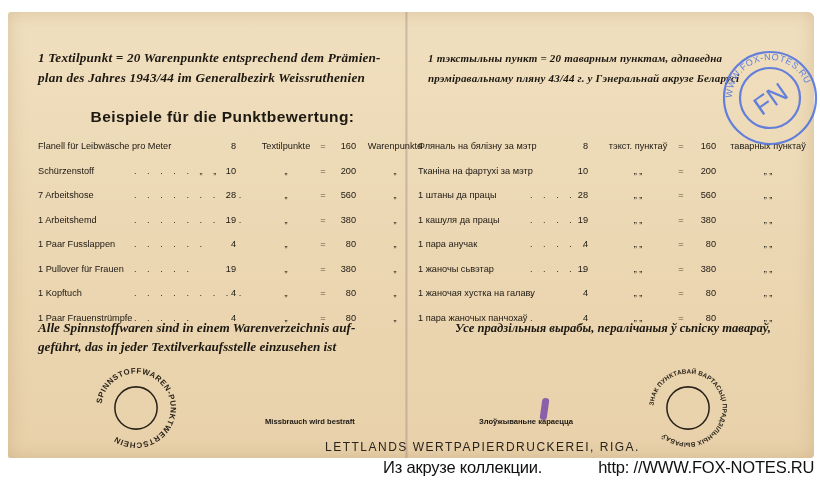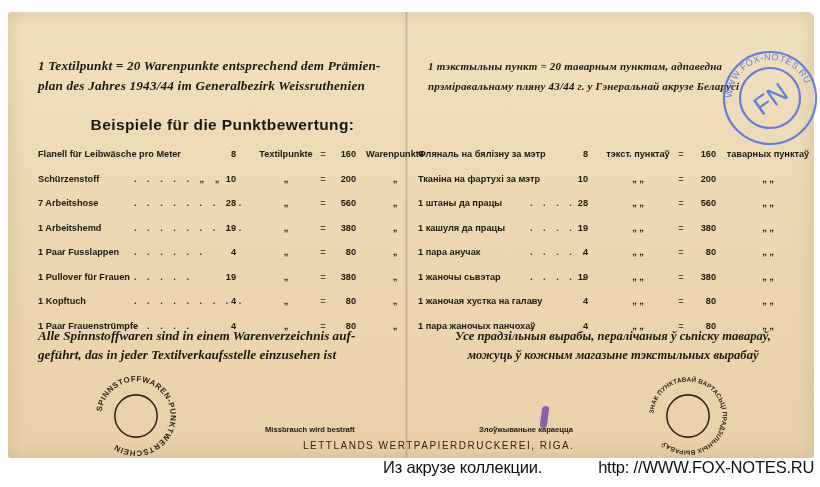--- a/index.html
+++ b/index.html
@@ -1,51 +1,51 @@
 <!DOCTYPE html>
 <html><head>
 <meta charset="utf-8">
 <style>
   html,body{margin:0;padding:0;background:#ffffff;}
   body{width:820px;height:487px;position:relative;overflow:hidden;font-family:"Liberation Sans",sans-serif;color:#1c1812;}
   .paper{position:absolute;left:8px;top:12px;width:806px;height:446px;
     background:linear-gradient(180deg,#f0dfbf 0%,#ecd8b4 45%,#e8d1aa 100%);
     border-radius:3px 6px 4px 2px;box-shadow:inset 0 0 18px rgba(150,110,60,.25);}
   .fold{position:absolute;left:397px;top:0;width:3px;height:446px;background:linear-gradient(90deg,rgba(160,120,150,.18),rgba(120,90,110,.28),rgba(160,120,150,.1));}
-  .half{position:absolute;top:16px;height:374px;}
+  .half{position:absolute;top:8px;height:374px;}
   .left{left:0;width:397px;}
   .right{left:400px;width:406px;}
   .intro{position:absolute;font-family:"Liberation Serif",serif;font-style:italic;font-weight:bold;font-size:13.2px;line-height:20px;letter-spacing:.2px;}
   .left .intro{left:30px;top:28px;width:356px;}
   .right .intro{left:20px;top:28px;width:370px;font-weight:bold;font-size:11px;}
   .heading{position:absolute;font-weight:bold;font-size:15.5px;letter-spacing:.4px;width:100%;text-align:center;}
   .left .heading{top:88px;left:16px;}
   .right .heading{top:92px;left:-12px;}
-  .tbl{position:absolute;font-size:9.2px;font-weight:bold;}
+  .tbl{position:absolute;font-size:9.2px;font-weight:normal;}
   .left .tbl{left:30px;top:121px;width:360px;}
   .right .tbl{left:10px;top:121px;width:380px;}
   .row{position:relative;height:24.5px;white-space:nowrap;}
   .row span{position:absolute;top:0;}
   .c-item{left:0;}
   .c-dots{color:#332b20;letter-spacing:4px;}
   .c-tp{text-align:right;width:22px;}
   .c-tpl{text-align:center;}
   .c-eq{text-align:center;width:14px;color:#5a5040;}
   .c-wp{text-align:right;width:26px;}
   .c-wpl{text-align:center;}
   .outro{position:absolute;font-family:"Liberation Serif",serif;font-style:italic;font-weight:bold;font-size:13.2px;line-height:19px;}
   .left .outro{left:30px;top:298px;width:360px;}
   .right .outro{left:10px;top:299px;width:390px;text-align:center;font-weight:bold;font-size:12.6px;}
   .valid{position:absolute;font-family:"Liberation Serif",serif;font-style:italic;font-weight:bold;font-size:10.5px;white-space:nowrap;}
   .misuse{position:absolute;font-size:7.6px;font-weight:bold;white-space:nowrap;}
   .left .valid{left:240px;top:381px;}
   .left .misuse{left:257px;top:397px;}
   .right .valid{left:15px;top:381px;font-weight:normal;}
   .right .misuse{left:71px;top:397px;}
-  .printer{position:absolute;left:295px;top:428px;font-size:10px;letter-spacing:1.5px;color:#2a241c;white-space:nowrap;}
+  .printer{position:absolute;left:317px;top:428px;font-size:12px;letter-spacing:1.5px;color:#2a241c;white-space:nowrap;}
   .seal{position:absolute;width:96px;height:96px;}
   .seal svg{width:100%;height:100%;}
   .ink{position:absolute;width:7px;height:22px;left:133px;top:378px;background:#6a3aa8;opacity:.75;border-radius:3px;transform:rotate(8deg);}
   .watermark{position:absolute;left:720px;top:48px;width:100px;height:100px;}
   .caption{position:absolute;left:383px;top:458px;font-size:16.5px;color:#111;white-space:nowrap;letter-spacing:-.2px;}
   .caption .url{margin-left:16px;padding-left:40px;}
 </style>
 </head>
 <body>
 
@@ -224,21 +224,20 @@
           <span class="c-dots" style="left: 112px;">.</span>
           <span class="c-tp" style="left: 148px; width: 22px;">4</span>
           <span class="c-tpl" style="left: 176px; width: 88px;">„   „</span>
           <span class="c-eq" style="left: 256px;">=</span>
           <span class="c-wp" style="left: 272px; width: 26px;">80</span>
           <span class="c-wpl" style="left: 304px; width: 92px;">„   „</span>
         </div>
       </div>
     <div class="outro">
       <div>Усе прадзільныя вырабы, пералічаныя ў сьпіску тавараў,</div>
-      <div>можуць ў кожным магазыне тэкстыльных вырабаў</div>
     </div>
     <div class="seal" style="left:232px;top:340px;">
       <svg viewBox="0 0 100 100">
         <defs>
             <path id="arcBe" d="M50,50 m-36,0 a36,36 0 1,1 72,0 a36,36 0 1,1 -72,0"></path>
           </defs>
         <circle cx="50" cy="50" r="22" fill="none" stroke="#2a231a" stroke-width="1.6"></circle>
         <text font-size="6.6" font-weight="bold" fill="#2a231a" font-family="Liberation Sans, sans-serif" letter-spacing="0.2">
           <textPath href="#arcBe" startOffset="1%">ЗНАК ПУНКТАВАЙ ВАРТАСЬЦІ ПРАДЗІЛЬНЫХ ВЫРАБАЎ</textPath>
         </text>

